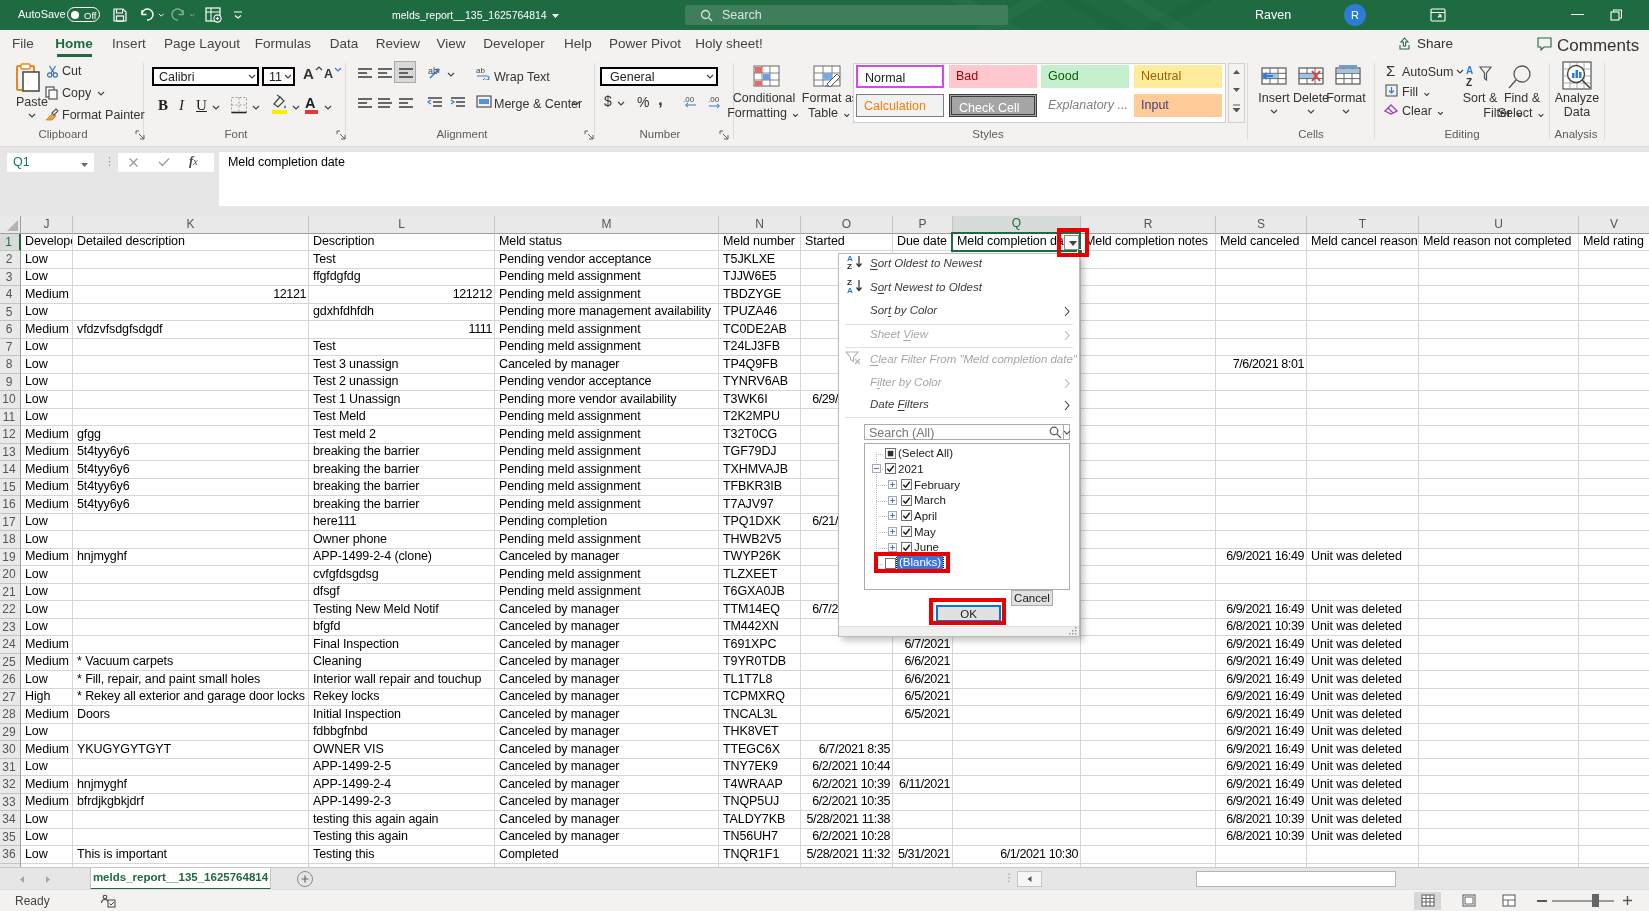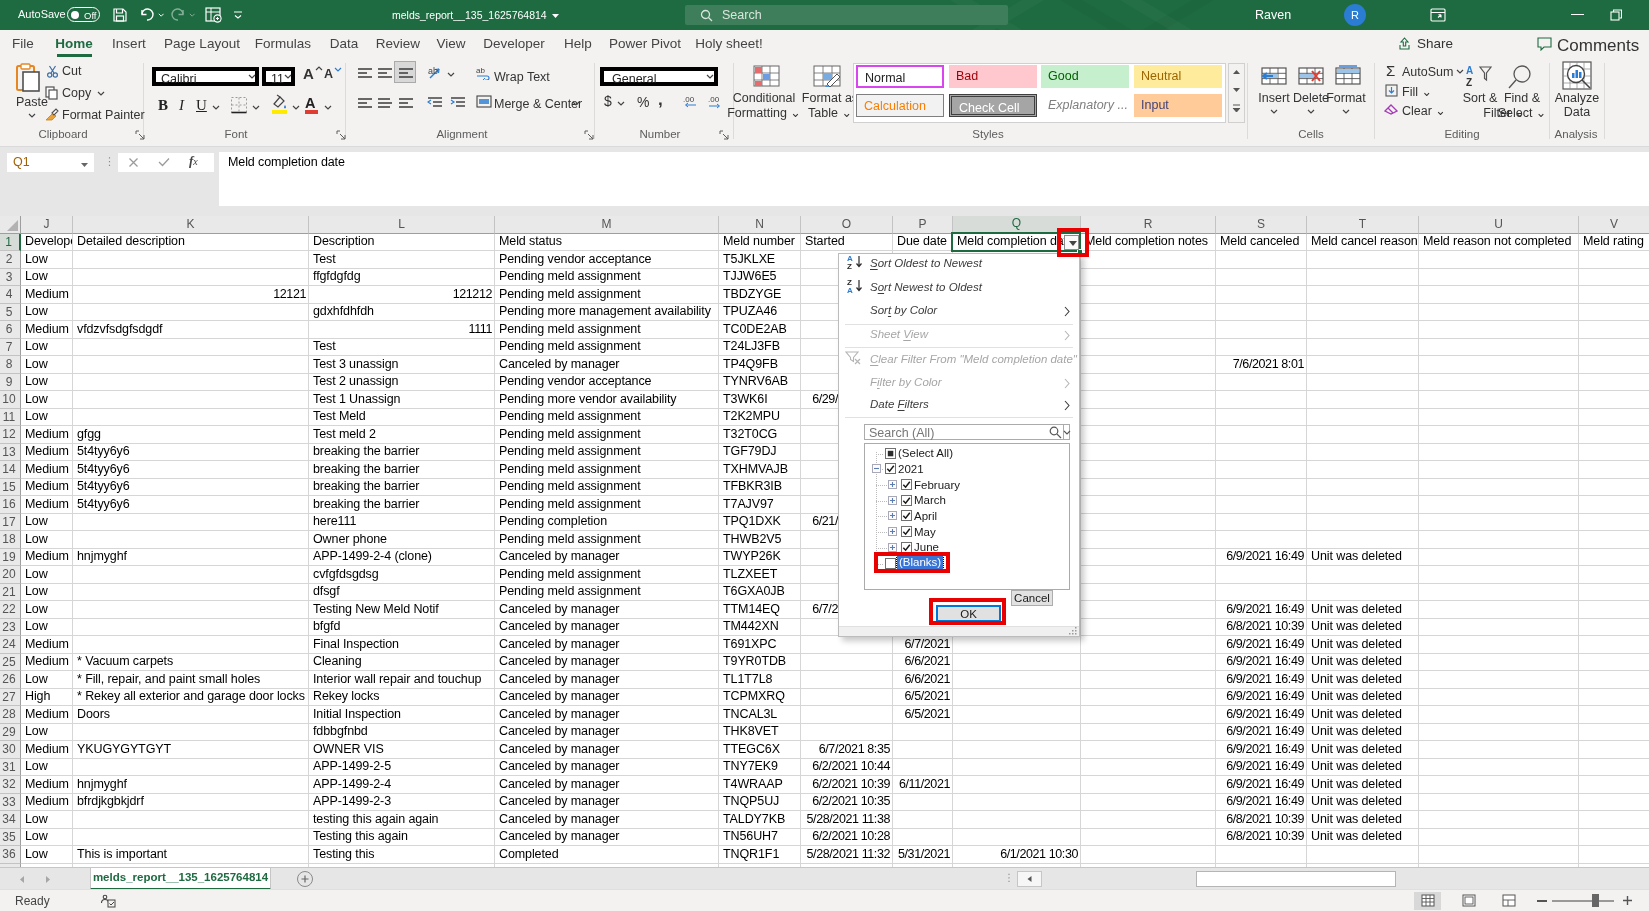--- a/index.html
+++ b/index.html
@@ -13,21 +13,21 @@
 #tabrow { position:absolute; left:0; top:30px; width:1649px; height:27px; background:#f3f2f1;padding-left:12px; }
 .rtab { position:absolute; top:0; height:27px; line-height:27px; font-size:13.5px; color:#444; text-align:center; }
 .rtab.active { color:#1e6b41; font-weight:700; }
 #home-underline { position:absolute; left:57px; top:24px; width:35px; height:3px; background:#1e6b41; }
 
 
 #ribbon { position:absolute; left:0; top:57px; width:1649px; height:90px; background:#f3f2f1; border-bottom:1px solid #dadada; }
 .gsep { position:absolute; top:6px; height:76px; width:1px; background:#dcdbda; }
 .glabel { position:absolute; top:71px; height:14px; font-size:11.5px; color:#5c5c5c; text-align:center; }
 .rtext { font-size:12.5px; color:#333; }
-.combo { position:absolute; background:#fff; border:4px solid #000000; font-size:12.5px; color:#222; }
+.combo { position:absolute; background:#fff; border:2px solid #000000; font-size:12.5px; color:#222; }
 .styleitem { position:absolute; width:88px; height:23px; line-height:23px; padding-left:7px; font-size:12.5px; }
 
 
 #fbar { position:absolute; left:0; top:147px; width:1649px; height:69px; background:#e6e6e6; }
 .fwhite { position:absolute; background:#fff; }
 
 
 #gridwrap { position:absolute; left:0; top:216px; width:1649px; height:651px; overflow:hidden; background:#fff; }
 #grid { border-collapse:separate; border-spacing:0; table-layout:fixed; width:1650px; }
 #grid td { overflow:hidden; white-space:nowrap; vertical-align:middle; box-sizing:border-box; height:17.5px; }
@@ -446,21 +446,21 @@
         <rect x="10" y="12" width="2.5" height="5" fill="#2b7cd3"></rect>
         <rect x="13.5" y="9" width="2.5" height="8" fill="#2b7cd3"></rect>
         <rect x="17" y="11" width="2.5" height="6" fill="#2b7cd3"></rect>
         <path d="M20 19 L28 27" stroke="#444" stroke-width="1.6"></path>
       </svg>
 <div class="abs rtext" style="left:1532px;top:34px;width:90px;text-align:center">Analyze</div>
 <div class="abs rtext" style="left:1532px;top:48px;width:90px;text-align:center">Data</div>
 </div>
 <div id="fbar">
 <div class="fwhite" style="left:7px;top:6px;width:87px;height:19px"></div>
-<div class="abs" style="left:13px;top:8px;font-size:12.5px;color:#a16207">Q1</div>
+<div class="abs" style="left:13px;top:8px;font-size:12.5px;color:#0f766e">Q1</div>
 <svg class="abs" style="left:80px;top:15px" width="9" height="6" viewBox="0 0 9 6">
         <path d="M1 1 L4.5 5 L8 1" fill="#666"></path>
       </svg>
 <div class="abs" style="left:104px;top:8px;color:#8a8a8a;font-size:11px;letter-spacing:0">⋮</div>
 <div class="fwhite" style="left:118px;top:6px;width:96px;height:19px"></div>
 <svg class="abs" style="left:128px;top:10px" width="11" height="11" viewBox="0 0 11 11">
         <path d="M1.5 1.5 L9.5 9.5 M9.5 1.5 L1.5 9.5" stroke="#9b9b9b" stroke-width="1.3"></path>
       </svg>
 <svg class="abs" style="left:158px;top:10px" width="12" height="10" viewBox="0 0 12 10">
         <path d="M1 5 L4.5 8.5 L11 1.5" stroke="#9b9b9b" stroke-width="1.3" fill="none"></path>

